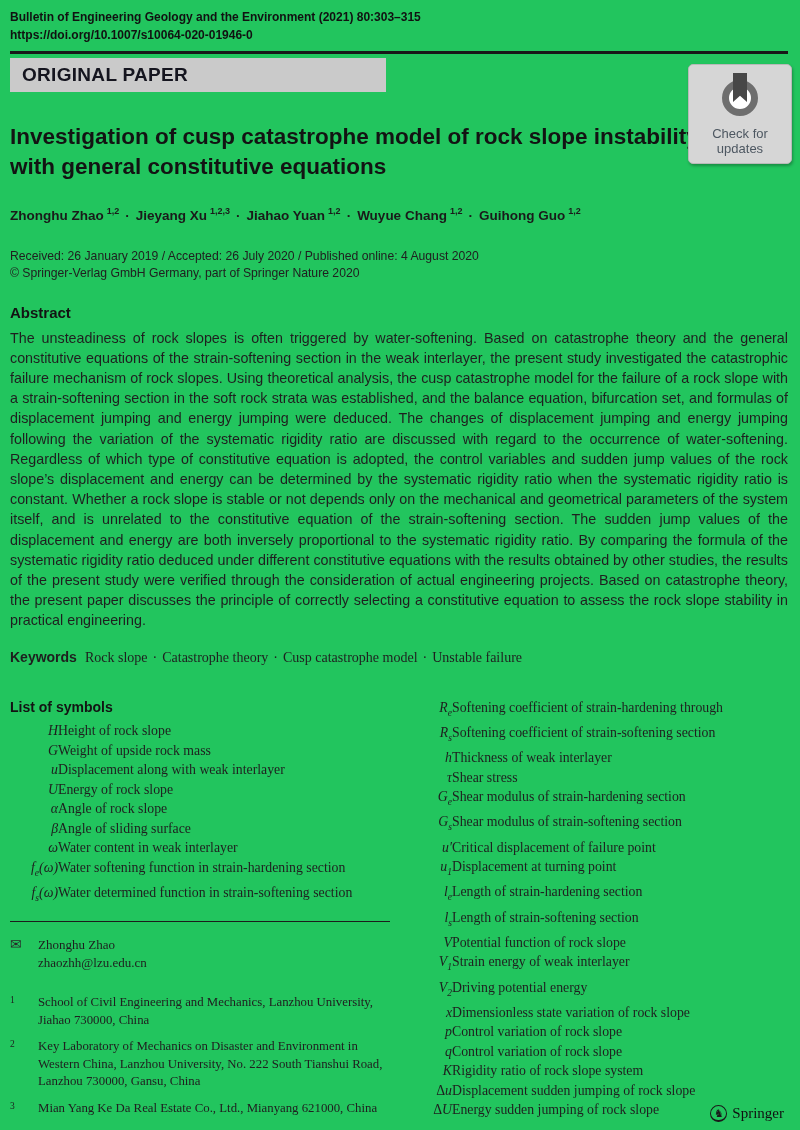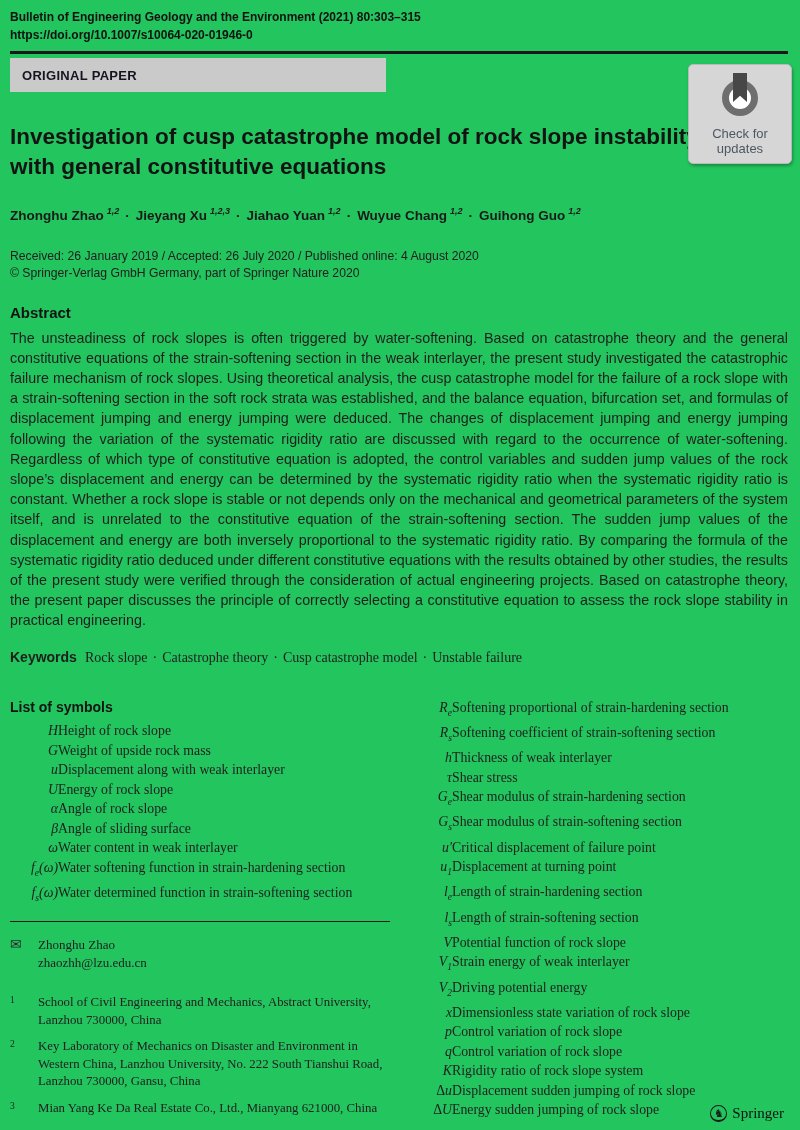--- a/index.html
+++ b/index.html
@@ -10,34 +10,34 @@
     font-family:"Liberation Sans", sans-serif;
     padding:8px 12px 0 10px;
   }
   
   .journal-line { font-size:12px; font-weight:bold; line-height:18px; color:#111; }
   .doi-line { font-size:12px; font-weight:bold; line-height:18px; color:#111; }
   .top-rule { height:3px; background:#181818; margin-top:7px; }
   .type-row { position:relative; margin-top:4px; height:38px; }
   .type-badge {
     width:376px; height:34px; background:#cacaca; display:flex; align-items:center;
-    padding-left:12px; font-size:13px; font-weight:bold; letter-spacing:.3px; color:#15151f;
+    padding-left:12px; font-size:19px; font-weight:bold; letter-spacing:.3px; color:#15151f;
   }
   .check-badge {
     position:absolute; right:-4px; top:6px; width:104px; padding:7px 2px 7px;
     background:#d6d6d6; border:1px solid #b9b9b9; border-radius:5px; text-align:center;
     box-shadow:1px 2px 3px rgba(0,0,0,.28); cursor:pointer; z-index:5;
   }
   .check-badge .cb-text { font-size:13px; line-height:15px; color:#4d5761; margin-top:4px; }
   
   h1.paper-title {
     margin-top:26px; font-size:22.5px; line-height:30px; font-weight:bold; color:#131313; max-width:690px;
   }
   .authors { margin-top:24px; font-size:13.5px; font-weight:bold; color:#1a1a1a; }
-  .authors sup { font-size:9px; margin-left:3px;font-style:italic; }
+  .authors sup { font-size:9px; margin-left:3px; }
   .authors .sep { margin:0 6px; }
   .meta-dates { margin-top:25px; font-size:12.2px; color:#202020; line-height:17px; }
   .meta-copy { font-size:12.2px; color:#202020; line-height:17px; }
   
   .abstract-h { margin-top:22px; font-size:15px; font-weight:bold; color:#131313; }
   .abstract-p {
     margin-top:7px; font-family:Liberation Sans, sans-serif; font-size:14.3px; line-height:20.2px;
     text-align:justify; color:#1f1f1f; width:778px;
   }
   
@@ -158,37 +158,37 @@
       <div class="correspondence">
         <span class="env">✉</span>
         <span>
           <span>Zhonghu Zhao</span><br>
           <span>zhaozhh@lzu.edu.cn</span>
         </span>
       </div>
       <div class="affiliations" id="affils">
           <div class="affil">
             <span class="anum">1</span>
-            <div class="atext">School of Civil Engineering and Mechanics, Abstract University, Lanzhou 730000, China</div>
+            <div class="atext">School of Civil Engineering and Mechanics, Lanzhou University, Jiahao 730000, China</div>
           </div>
           <div class="affil">
             <span class="anum">2</span>
             <div class="atext">Key Laboratory of Mechanics on Disaster and Environment in Western China, Lanzhou University, No. 222 South Tianshui Road, Lanzhou 730000, Gansu, China</div>
           </div>
           <div class="affil">
             <span class="anum">3</span>
             <div class="atext">Mian Yang Ke Da Real Estate Co., Ltd., Mianyang 621000, China</div>
           </div>
         </div>
     </div>
     <div class="col-right">
       <div id="sym-right">
           <div class="sym-row">
             <span class="sym"><span>R</span><sub>e</sub></span>
-            <span class="desc">Softening proportional of strain-hardening section</span>
+            <span class="desc">Softening coefficient of strain-hardening through</span>
           </div>
           <div class="sym-row">
             <span class="sym"><span>R</span><sub>s</sub></span>
             <span class="desc">Softening coefficient of strain-softening section</span>
           </div>
           <div class="sym-row">
             <span class="sym"><span>h</span></span>
             <span class="desc">Thickness of weak interlayer</span>
           </div>
           <div class="sym-row">

